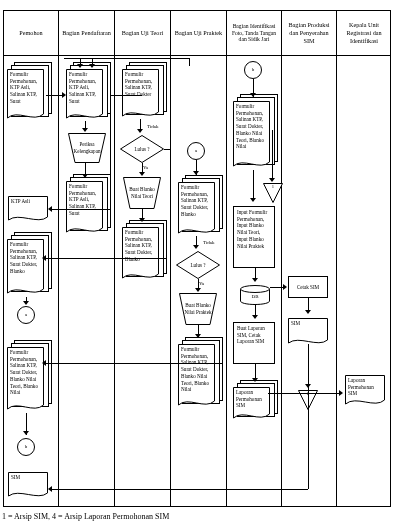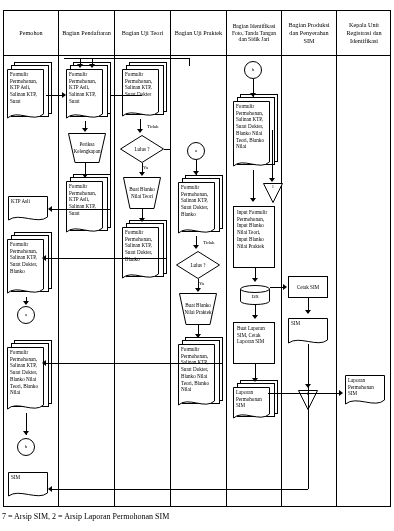--- a/index.html
+++ b/index.html
@@ -408,15 +408,15 @@
   <div class="ln lnv" style="left:308px;top:298px;height:14px"></div>
   <div class="arr down" style="left:305px;top:310px"></div>
 
   <div class="ln lnv" style="left:308px;top:344px;height:44px"></div>
   <div class="arr down" style="left:305px;top:384px"></div>
 
   <div class="ln lnv" style="left:308px;top:344px;height:145px"></div>
   <div class="ln lnh" style="left:52px;top:489px;width:256px"></div>
   <div class="arr left" style="left:48px;top:486px"></div>
 
-  <div class="caption">7 = Arsip SIM, 2 = Arsip Laporan Permohonan SIM</div>
+  <div class="caption">1 = Arsip SIM, 4 = Arsip Laporan Permohonan SIM</div>
 
 </div>
 
 </body></html>

